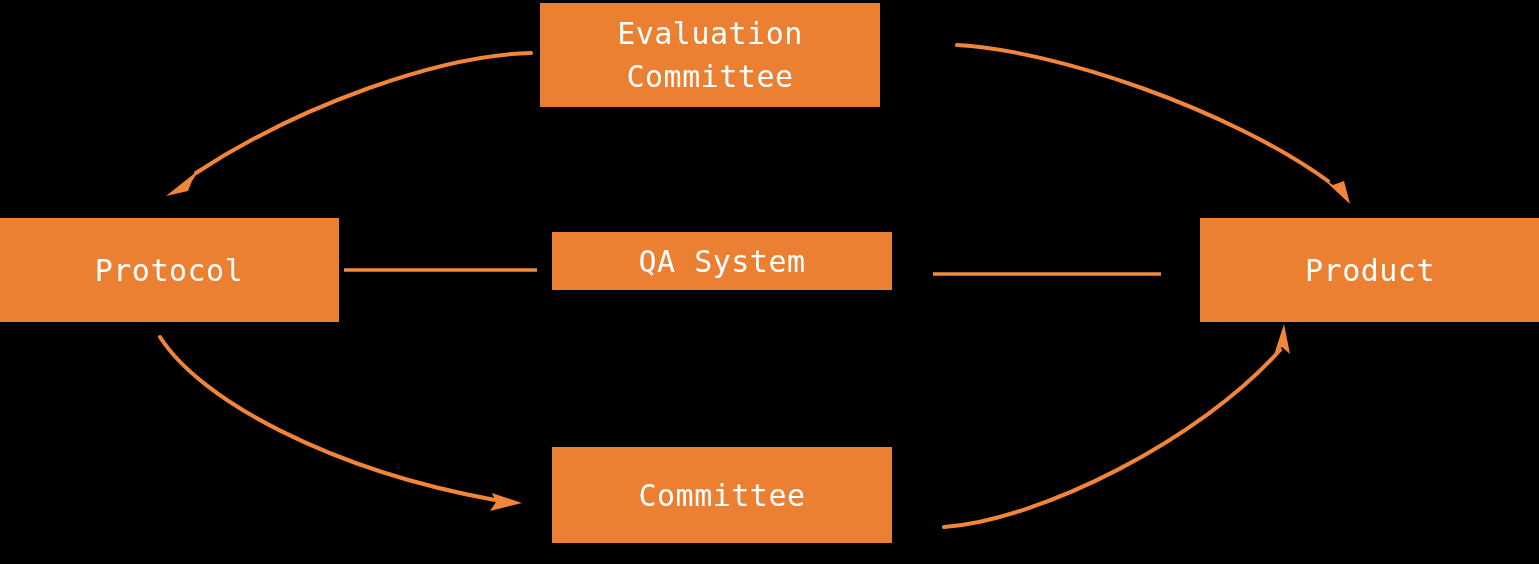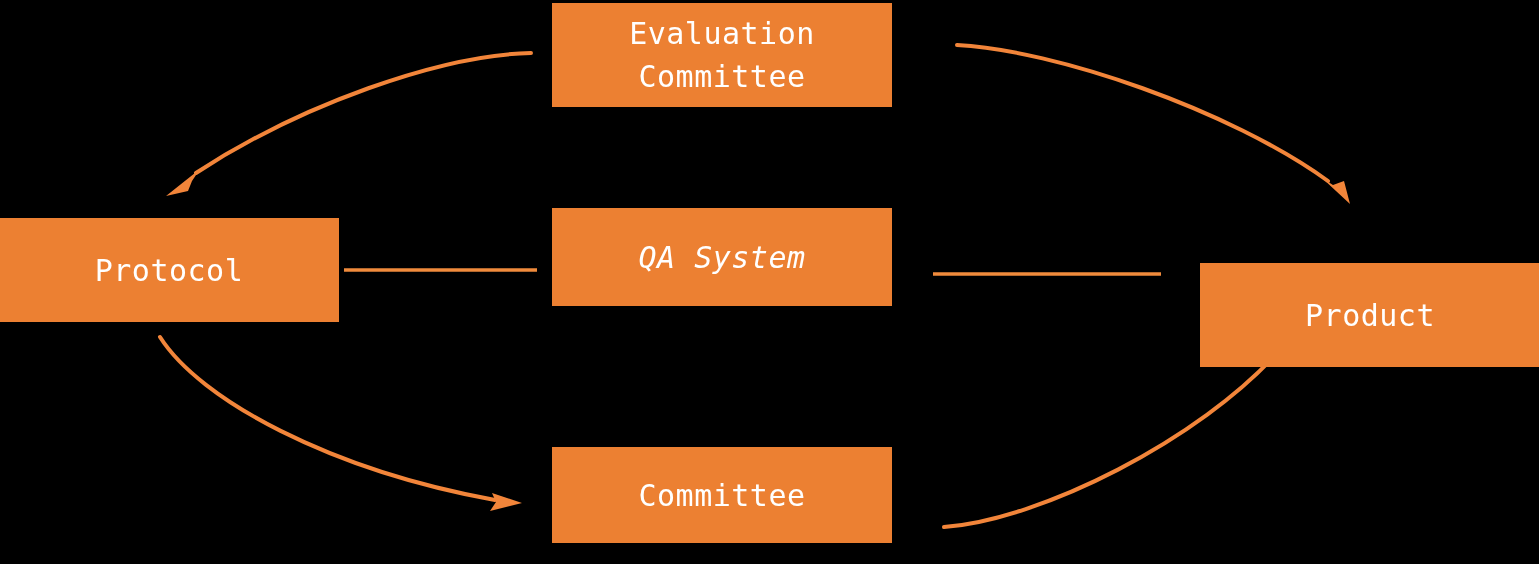--- a/index.html
+++ b/index.html
@@ -27,24 +27,24 @@
     font-family: "DejaVu Sans Mono", "Liberation Mono", monospace;
     font-size: 30px;
     line-height: 43px;
     letter-spacing: 0.5px;
     box-sizing: border-box;
     user-select: none;
   }
   .node span { display: block; white-space: pre; }
 
   
-  #node-evaluation-committee { left: 552px;  top: 3px;   width: 340px; height: 104px; }
+  #node-evaluation-committee { left: 540px;  top: 3px;   width: 340px; height: 104px; }
   #node-protocol-design      { left: -1px;   top: 218px; width: 340px; height: 104px; text-align: right; }
-  #node-qa-system            { left: 552px;  top: 208px; width: 340px; height: 98px; font-style: italic;  }
-  #node-product-outcome      { left: 1200px; top: 218px; width: 340px; height: 104px; margin-top: 45px; }
+  #node-qa-system            { left: 552px;  top: 232px; width: 340px; height: 58px;  }
+  #node-product-outcome      { left: 1200px; top: 218px; width: 340px; height: 104px; }
   #node-technical-committee  { left: 552px;  top: 447px; width: 340px; height: 96px;  }
 
   #edges {
     position: absolute;
     left: 0; top: 0;
     width: 1539px;
     height: 564px;
     pointer-events: none;
   }
   .edge-curve {

